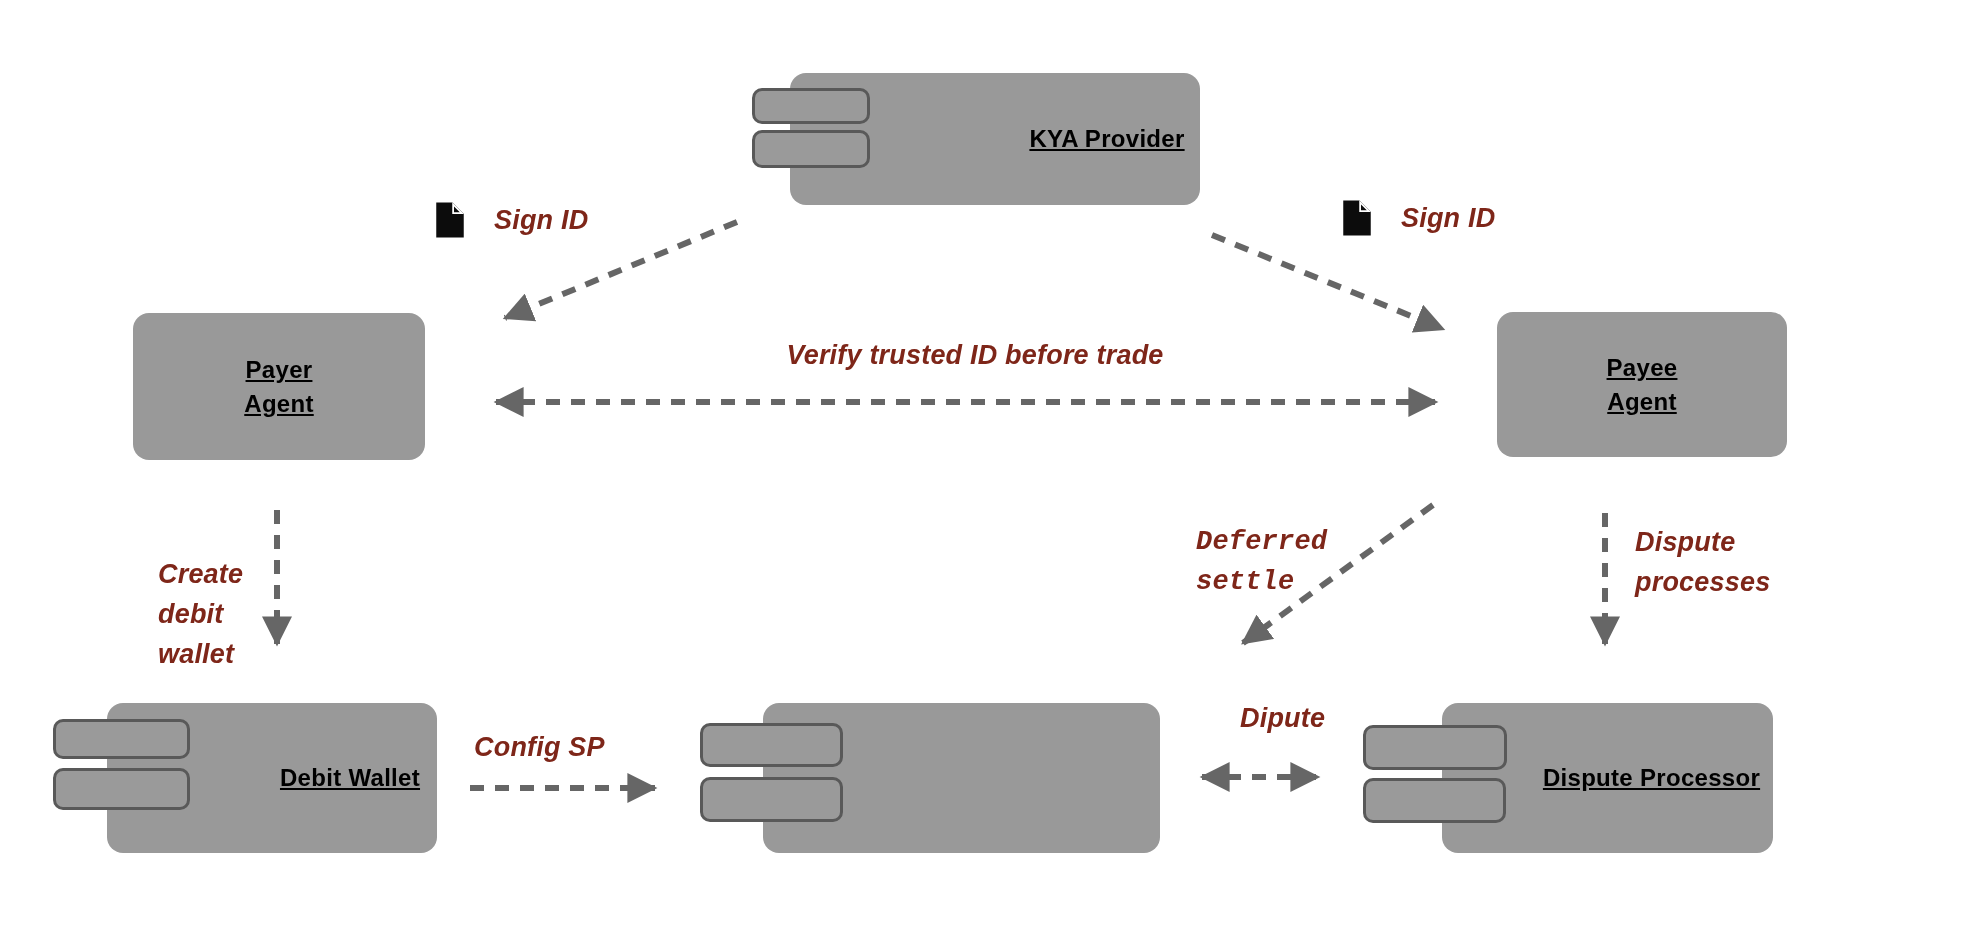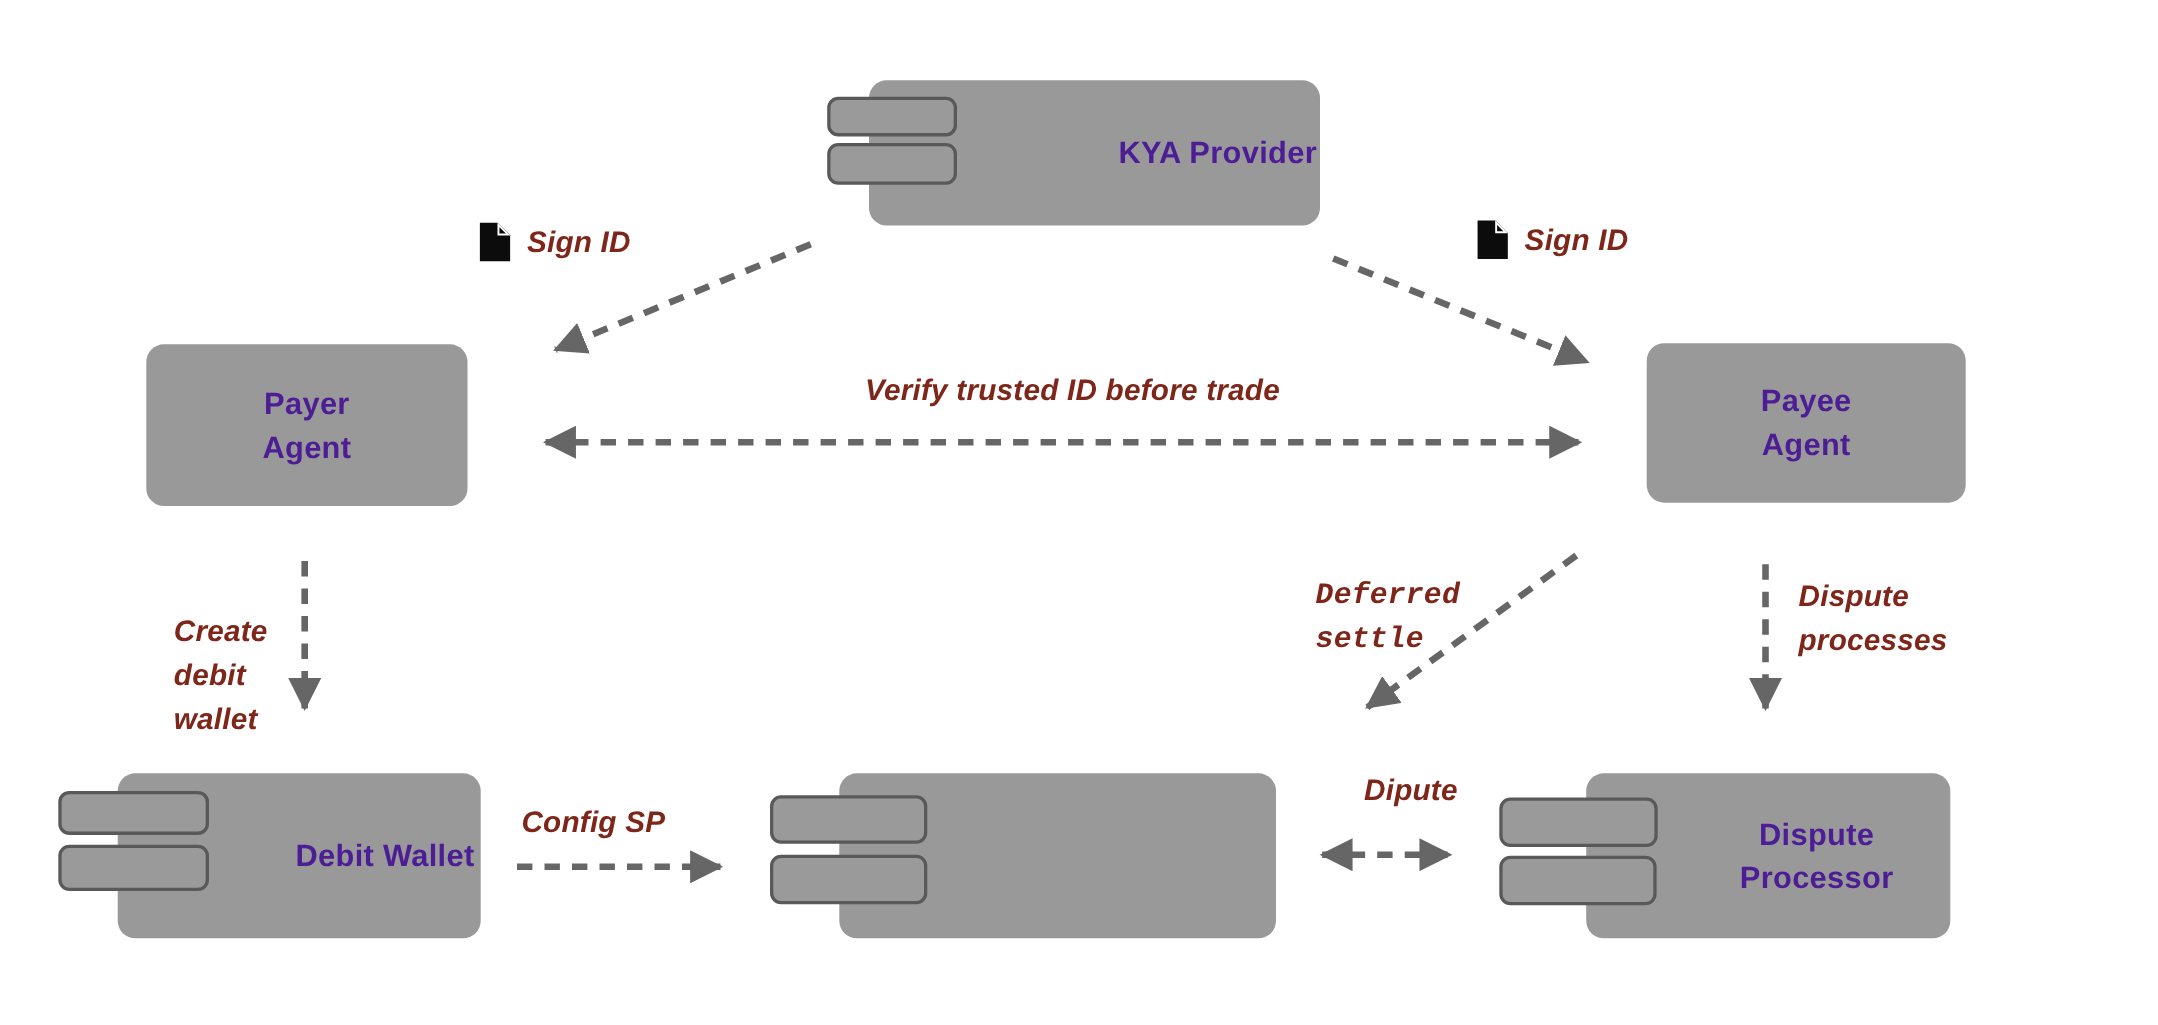--- a/index.html
+++ b/index.html
@@ -12,49 +12,50 @@
   }
   .arrows{position:absolute;left:0;top:0;}
   .edge{stroke:#666666;stroke-width:6;fill:none;stroke-dasharray:14 11;}
   .node{
     position:absolute;
     background:#999999;
     border-radius:16px;
     display:flex;align-items:center;justify-content:center;
   }
   .node-label{
-    color:#4c1d95;
-    font-size:28px;
+    color:#000000;
+    font-size:24px;
     font-weight:600;
     letter-spacing:.3px;
     text-align:center;
     white-space:pre-line;
     line-height:1.4;
     width:100%;
     box-sizing:border-box;
+    text-decoration:underline;
   }
   .tab{
     position:absolute;
     background:#9a9a9a;
     border:3px solid #595959;
     border-radius:10px;
     box-sizing:border-box;
   }
   .rlabel{
     position:absolute;
     color:#7e2619;
     font-size:27px;
     font-style:italic;
     font-weight:600;
     letter-spacing:.2px;
     line-height:40px;
     white-space:pre-line;
   }
   .signid{
-    display:flex;align-items:center;gap:14px;line-height:normal;height:42px;
+    display:flex;align-items:center;gap:29px;line-height:normal;height:42px;
   }
   .doc-icon{flex:0 0 auto;display:block;}
 </style>
 </head>
 <body>
 
 <div class="canvas">
 
   <svg class="arrows" width="1962" height="932" viewBox="0 0 1962 932">
     <defs>

